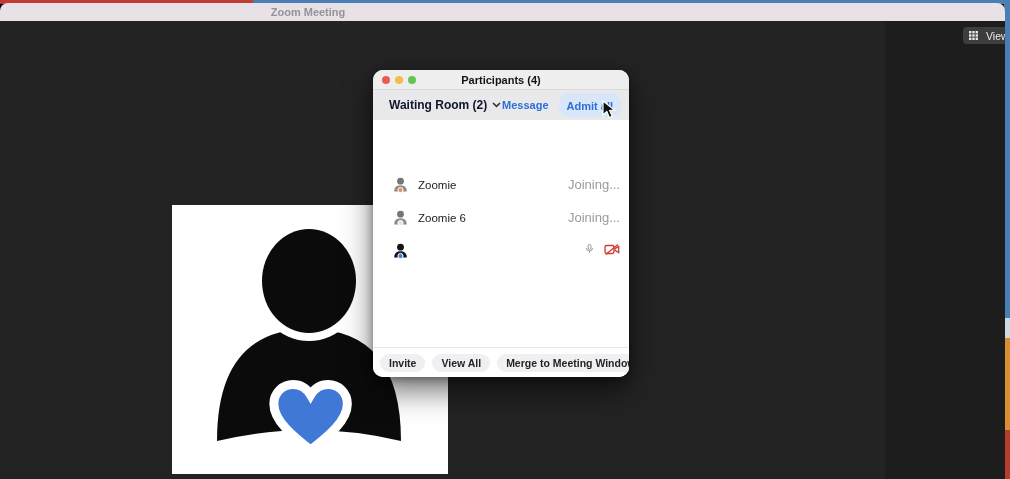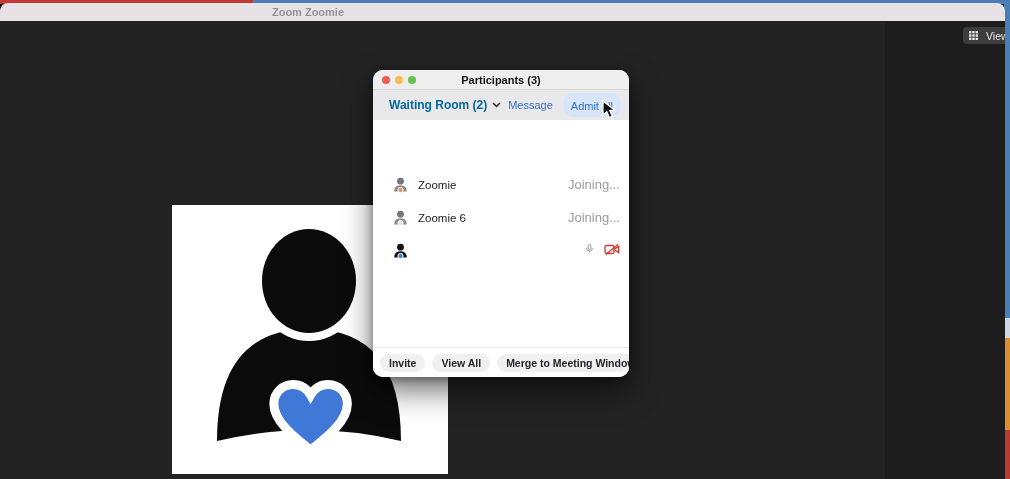--- a/index.html
+++ b/index.html
@@ -44,24 +44,24 @@
     flex:0 0 auto; }
   .tl { position:absolute; top:6px; width:8px; height:8px; border-radius:50%; cursor:pointer; }
   .tl.close { left:9px;  background:#ee5a52; }
   .tl.min   { left:22px; background:#f5bd4f; }
   .tl.zoom  { left:35px; background:#62c554; }
   .p-title { display:block; height:20px; line-height:20px; text-align:center; font-size:11px;
     font-weight:700; color:#141414; }
 
   .wait-header { height:30px; background:#e9e8ea; display:flex; align-items:center;
     padding:0 8px 0 16px; flex:0 0 auto; }
-  .wait-label { font-size:12px; font-weight:700; color:#0369a1; }
+  .wait-label { font-size:12px; font-weight:700; color:#0f172a; }
   .chev { margin-left:5px; display:inline-flex; }
   .wait-spacer { flex:1; }
-  .link { font-size:11px; font-weight:400; color:#2e6fd6; cursor:pointer; }
+  .link { font-size:11px; font-weight:700; color:#2e6fd6; cursor:pointer; }
   .admit-pill { margin-left:10px; background:#d8e6f9; border-radius:10px; padding:3px 8px;
     cursor:pointer; }
 
   .p-list { background:#fff; flex:1 1 auto; display:flex; flex-direction:column;margin-top:48px; }
   .p-row { height:33px; display:flex; align-items:center; padding:0 9px 0 20px; flex:0 0 auto; }
   .p-row .avatar { flex:0 0 auto; display:flex; }
   .p-row .name { margin-left:10px; font-size:11.5px; color:#1c1c1c; }
   .p-row .status { margin-left:auto; font-size:13px; color:#9b9b9b; }
   .section-header { height:33px; display:flex; align-items:center; padding-left:19px; flex:0 0 auto; }
   .section-header .label { font-size:12px; font-weight:700; color:#1a1a1a; }
@@ -85,21 +85,21 @@
   <div class="wp-top-blue"></div>
   <div class="wp-right">
     <div class="s1"></div>
     <div class="s2"></div>
     <div class="s3"></div>
     <div class="s4"></div>
   </div>
 
   <div class="zoom-window">
     <div class="titlebar">
-      <span class="titlebar-title">Zoom Zoomie</span>
+      <span class="titlebar-title">Zoom Meeting</span>
     </div>
 
     <div class="meeting-area">
       <div class="meeting-right-shade"></div>
 
       <button class="view-btn">
         <span>
           <svg width="9" height="9" viewBox="0 0 9 9">
             <g fill="#e8e8e8">
               <rect x="0" y="0" width="2.4" height="2.4"></rect>
@@ -126,21 +126,21 @@
           <path transform="translate(93.6,166) scale(3.75)" d="M12 21.1 C7.4 17.5 2.2 13.3 2.2 8.8 C2.2 5.7 4.6 3.6 7.3 3.6 C9.3 3.6 11 4.7 12 6.4 C13 4.7 14.7 3.6 16.7 3.6 C19.4 3.6 21.8 5.7 21.8 8.8 C21.8 13.3 16.6 17.5 12 21.1 Z" fill="#4078d8" stroke="#ffffff" stroke-width="2.4"></path>
         </svg>
       </div>
 
       <div class="p-panel">
 
         <div class="p-titlebar">
           <span class="tl close"></span>
           <span class="tl min"></span>
           <span class="tl zoom"></span>
-          <span class="p-title">Participants (3)</span>
+          <span class="p-title">Participants (4)</span>
         </div>
 
         <div class="wait-header">
           <span class="wait-label">Waiting Room (2)</span>
           <span class="chev">
             <svg width="9" height="6" viewBox="0 0 9 6">
                 <path d="M1 1 L4.5 4.3 L8 1" stroke="#333" stroke-width="1.6" fill="none"></path>
               </svg>
           </span>
           <span class="wait-spacer"></span>

